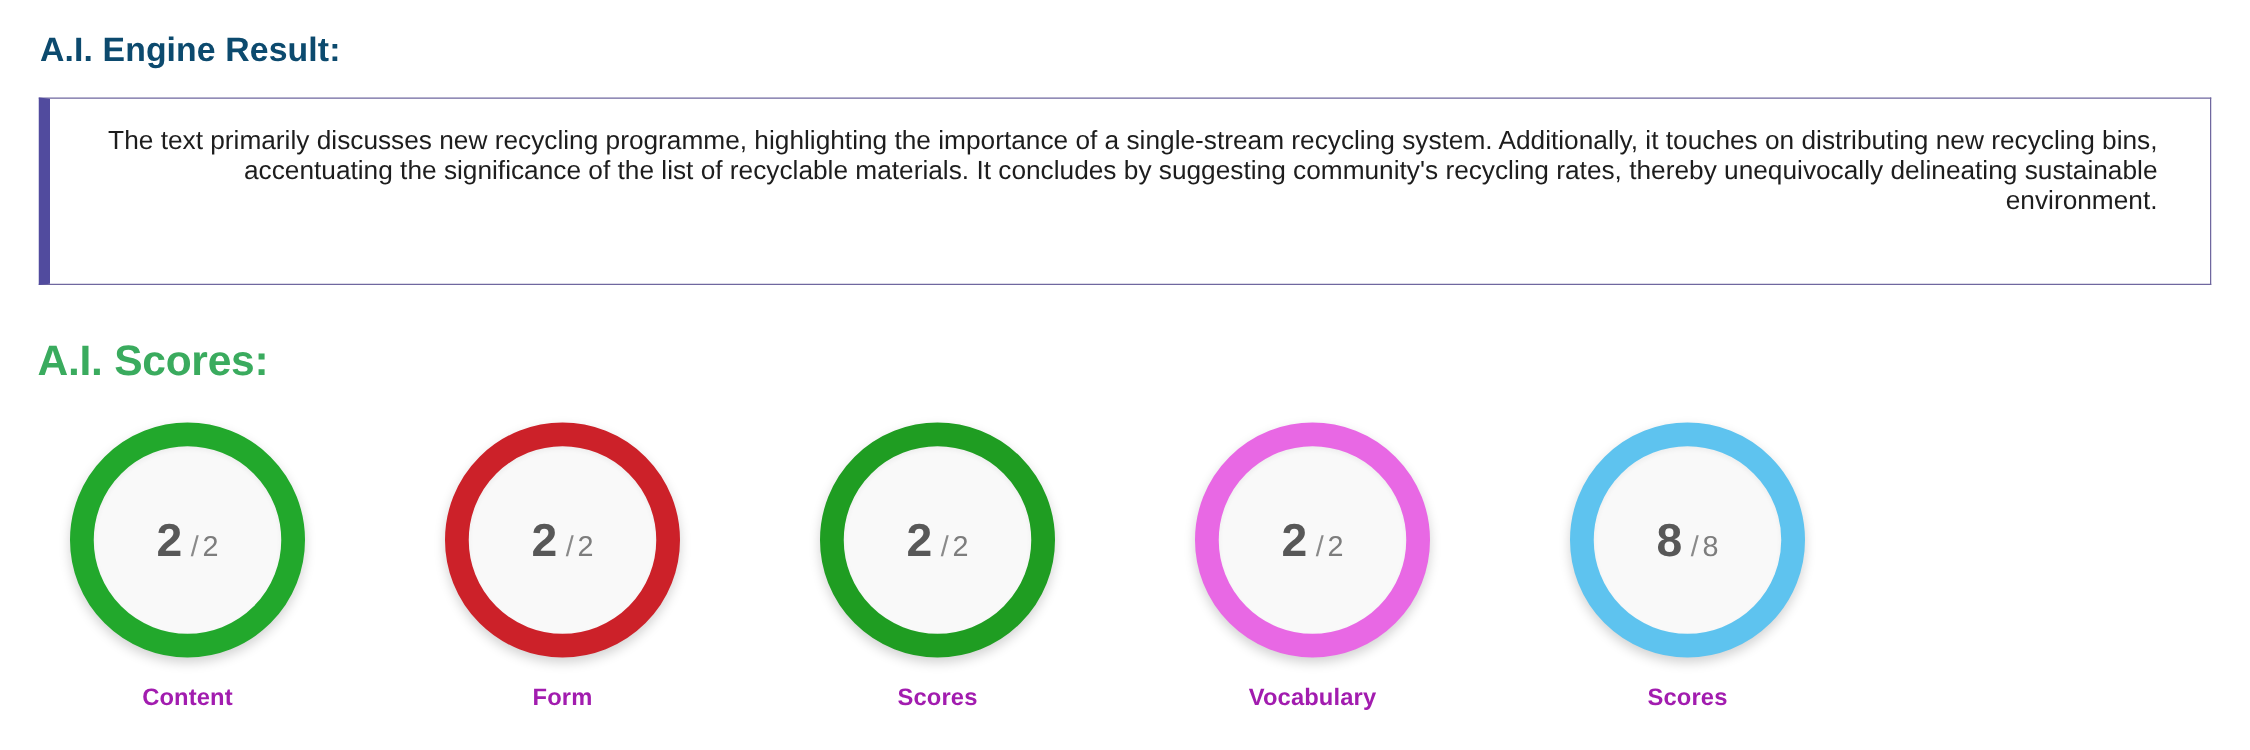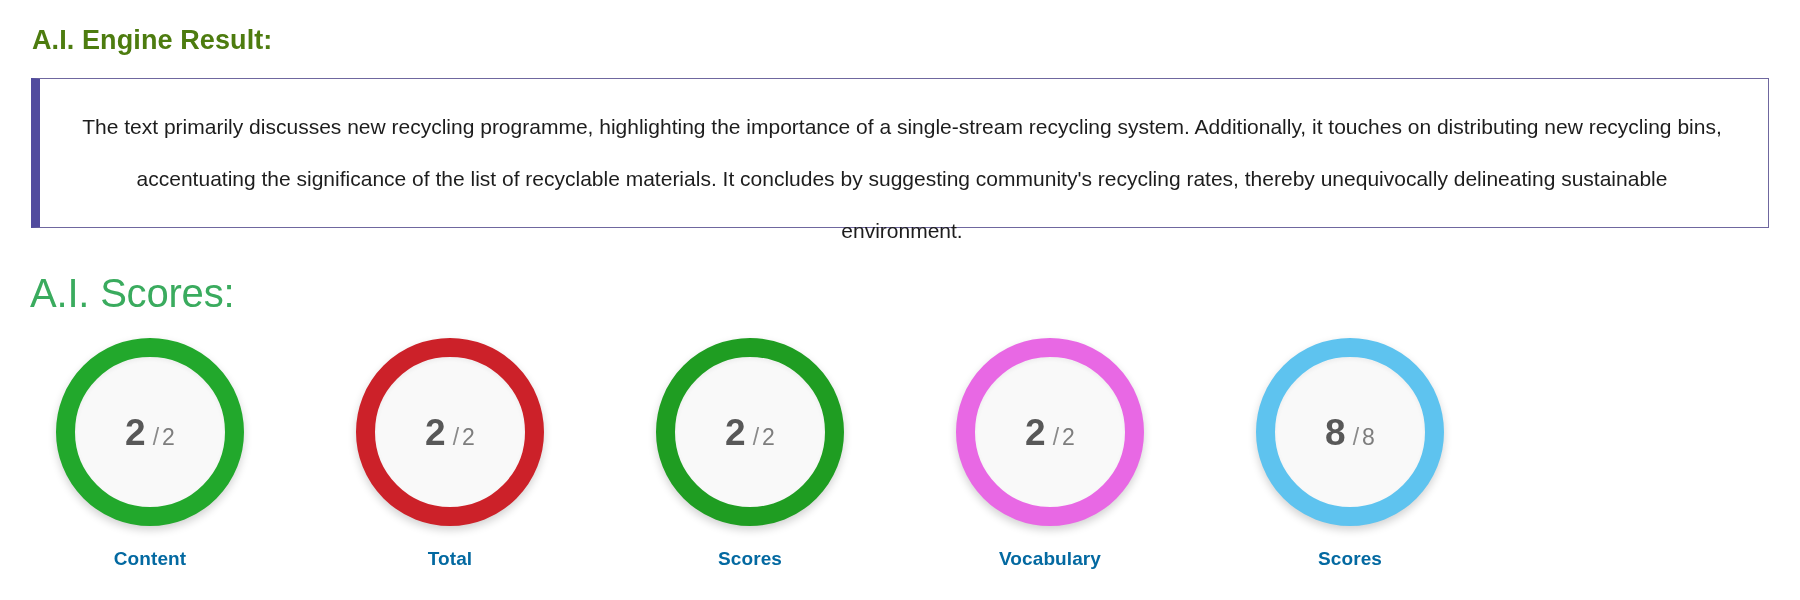--- a/index.html
+++ b/index.html
@@ -24,21 +24,21 @@
     padding: 0;
   }
 
   
   .engine-heading {
     position: absolute;
     left: 32px;
     top: 24px;
     font-size: 27px;
     font-weight: bold;
-    color: #4d7c0f;
+    color: #0c4a6e;
     letter-spacing: 0.1px;
     line-height: 1.2;
     white-space: nowrap;
   }
 
   
   .result-box {
     position: absolute;
     left: 31px;
     top: 78px;
@@ -48,33 +48,33 @@
     background: #ffffff;
     border: 1px solid #6f679f;
     border-left: 9px solid #514b9e;
   }
   .result-text {
     position: absolute;
     left: 38px;
     top: 22px;
     width: 1648px;
     font-size: 21px;
-    line-height: 52px;
+    line-height: 24px;
     color: #1d1d1d;
     font-family: "Liberation Sans", sans-serif;
-    text-align: center;
+    text-align: right;
   }
 
   
   .scores-heading {
     position: absolute;
     left: 30px;
     top: 272px;
-    font-size: 40px;
-    font-weight: normal;
+    font-size: 34px;
+    font-weight: bold;
     color: #3aab5e;
     letter-spacing: -0.2px;
     line-height: 1.05;
     white-space: nowrap;
   }
 
   
   .scores-row {
     position: absolute;
     left: 0px;
@@ -139,21 +139,21 @@
   .ring-max {
     font-size: 23px;
     font-weight: normal;
     color: #7d7d7d;
     line-height: 1;
   }
   .score-label {
     margin-top: 22px;
     font-size: 19px;
     font-weight: bold;
-    color: #0369a1;
+    color: #a21caf;
     letter-spacing: 0.1px;
     white-space: nowrap;
   }
 </style>
 </head>
 <body>
 
 <div class="page">
 
   <div class="engine-heading">A.I. Engine Result:</div>
@@ -176,21 +176,21 @@
         <div class="score-label">Content</div>
       </div>
       <div class="score-item">
         <div class="ring" style="border-color: rgb(204, 33, 41);">
           <div class="ring-value">
             <span class="ring-score">2</span>
             <span class="ring-sep">/</span>
             <span class="ring-max">2</span>
           </div>
         </div>
-        <div class="score-label">Total</div>
+        <div class="score-label">Form</div>
       </div>
       <div class="score-item">
         <div class="ring" style="border-color: rgb(31, 157, 34);">
           <div class="ring-value">
             <span class="ring-score">2</span>
             <span class="ring-sep">/</span>
             <span class="ring-max">2</span>
           </div>
         </div>
         <div class="score-label">Scores</div>

